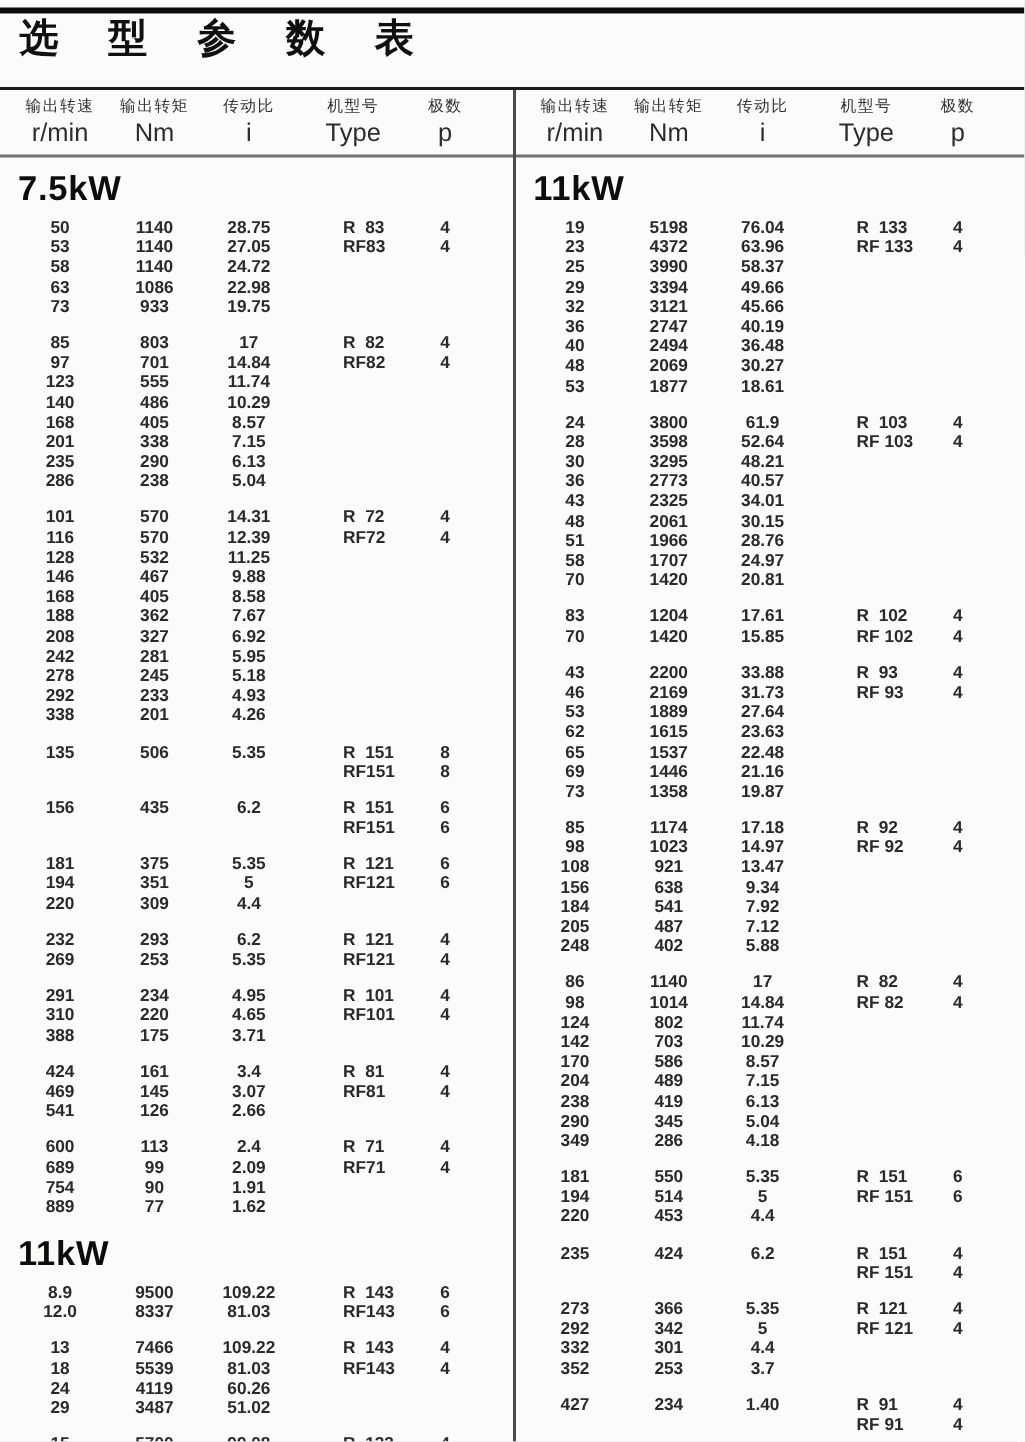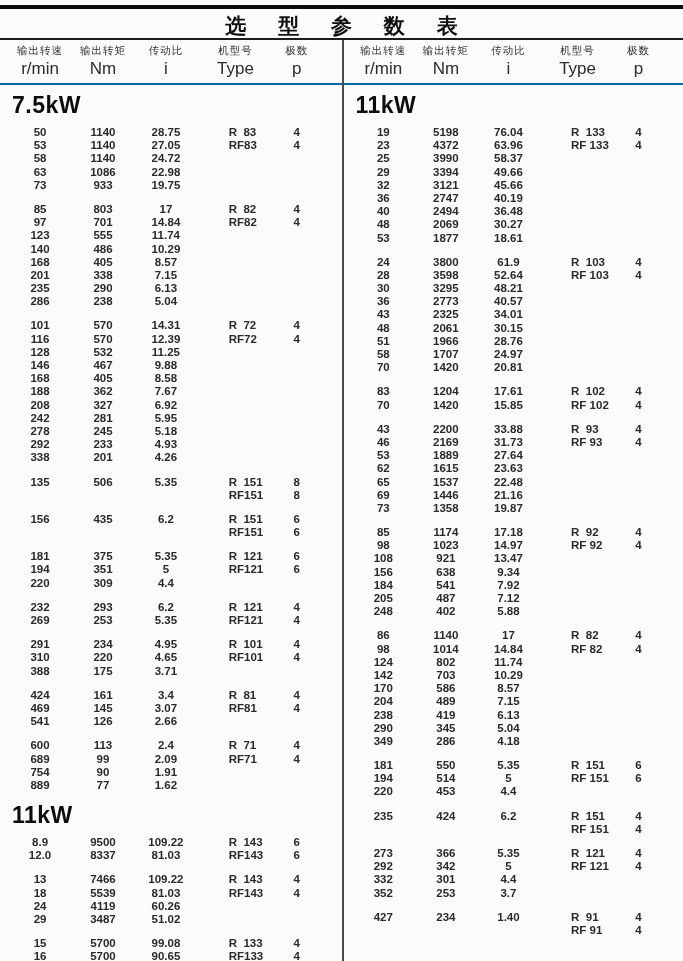--- a/index.html
+++ b/index.html
@@ -3,27 +3,27 @@
 <meta charset="utf-8">
 <style>
   html,body{margin:0;padding:0;background:#e8e8e6;}
   .page{
     width:683px;height:961px;margin:0 auto;position:relative;
     background:#fbfbf9;color:#222;overflow:hidden;
     font-family:"Liberation Sans","DejaVu Sans",sans-serif;
   }
   .top-rule{margin-top:5px;height:4px;background:#0d0d0d;}
   .title{
-    margin:0;height:29px;line-height:33px;text-align:center;
-    font-size:21px;font-weight:bold;color:#101010;letter-spacing:13px;text-indent:13px;
+    margin:0;height:49px;line-height:33px;
+    font-size:26px;font-weight:bold;color:#101010;letter-spacing:13px;text-indent:13px;
   }
   .panels{display:flex;align-items:stretch;border-top:2px solid #1c1c1c;min-height:905px;}
   .panel{width:50%;box-sizing:border-box;}
   .panel.right{border-left:2px solid #4a4a4a;}
-  .panel-header{display:flex;padding:4px 0 4px 3%;border-bottom:2px solid #0369a1;}
+  .panel-header{display:flex;padding:4px 0 4px 3%;border-bottom:2px solid #737373;}
   .hc{text-align:center;}
   .hlabel{font-size:10.5px;color:#333;letter-spacing:1px;}
   .hunit{font-size:17px;color:#2c2c2c;margin-top:1px;}
   .c0{width:18%;}
   .c1{width:20%;}
   .c2{width:18%;}
   .c3{width:24%;}
   .c4{width:13%;}
   .sec-heading{
     font-size:23px;font-weight:bold;color:#0d0d0d;

